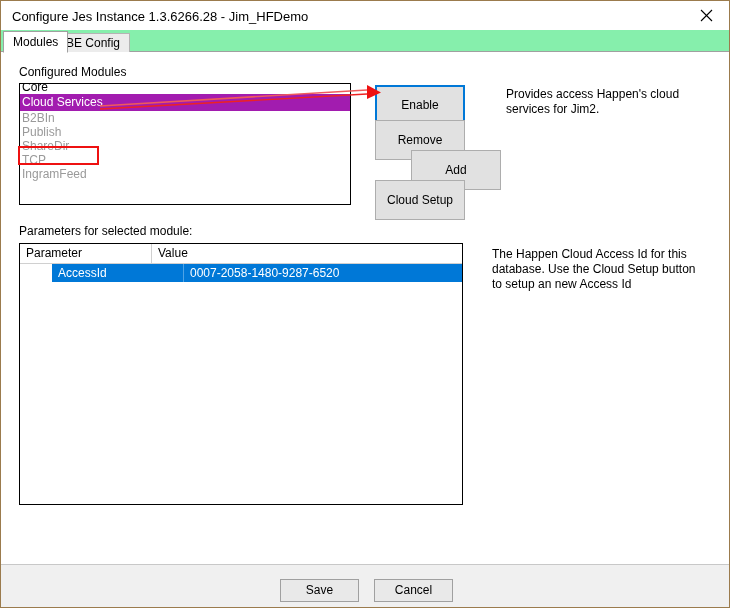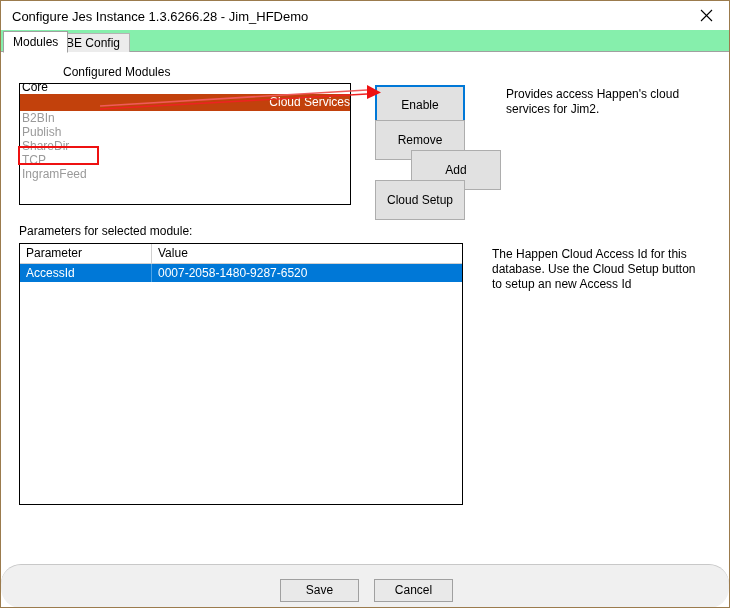--- a/index.html
+++ b/index.html
@@ -137,25 +137,24 @@
     height: 14px;
     line-height: 14px;
     padding-left: 2px;
     font-size: 12px;
     white-space: nowrap;
     box-sizing: border-box;
   }
   .list-item.enabled { color: #000000; }
   .list-item.disabled { color: #9a9a9a; }
   .list-item.selected {
-    background: #c2410c;
+    background: #a21caf;
     color: #ffffff;
     height: 17px;
     line-height: 16px;
-    text-align: right;
   }
 
   
   .sidebtn {
     position: absolute;
     left: 374px;
     width: 90px;
     height: 40px;
     background: #e1e1e1;
     border: 1px solid #adadad;
@@ -210,20 +209,21 @@
     box-sizing: border-box;
     white-space: nowrap;
   }
   .col-param { left: 0; width: 131px; }
   .col-value { left: 131px; width: 311px; border-left: 1px solid #d0d0d0; }
 
   .grid-row {
     position: relative;
     height: 18px;
     background: #0078d7;
+    margin-left: 32px;
   }
   .grid-row .cell {
     position: absolute;
     top: 0;
     height: 18px;
     line-height: 18px;
     font-size: 12px;
     color: #ffffff;
     padding-left: 6px;
     box-sizing: border-box;
@@ -234,21 +234,20 @@
   
   #footer {
     position: absolute;
     left: 0;
     top: 563px;
     width: 728px;
     height: 44px;
     background: #f0f0f0;
     border-top: 1px solid #c8c8c8;
     box-sizing: border-box;
-    border-radius: 20px;
   }
   .footbtn {
     position: absolute;
     top: 14px;
     width: 79px;
     height: 23px;
     background: #e9e9e9;
     border: 1px solid #a0a0a0;
     box-sizing: border-box;
     font-family: "Liberation Sans", sans-serif;
@@ -301,21 +300,21 @@
     </div>
   </div>
 
   <div id="tabstrip">
     <div class="tab active">Modules</div>
     <div class="tab inactive">BE Config</div>
   </div>
 
   <div id="client">
 
-    <div class="section-label" style="left:18px; top:13px;margin-left:44px;">Configured Modules</div>
+    <div class="section-label" style="left:18px; top:13px;">Configured Modules</div>
 
     <div id="modules-list">
       <div class="list-inner">
         <div class="list-item enabled">Core</div>
         <div class="list-item selected">Cloud Services</div>
         <div class="list-item disabled">B2BIn</div>
         <div class="list-item disabled">Publish</div>
         <div class="list-item disabled">ShareDir</div>
         <div class="list-item disabled">TCP</div>
         <div class="list-item disabled">IngramFeed</div>

